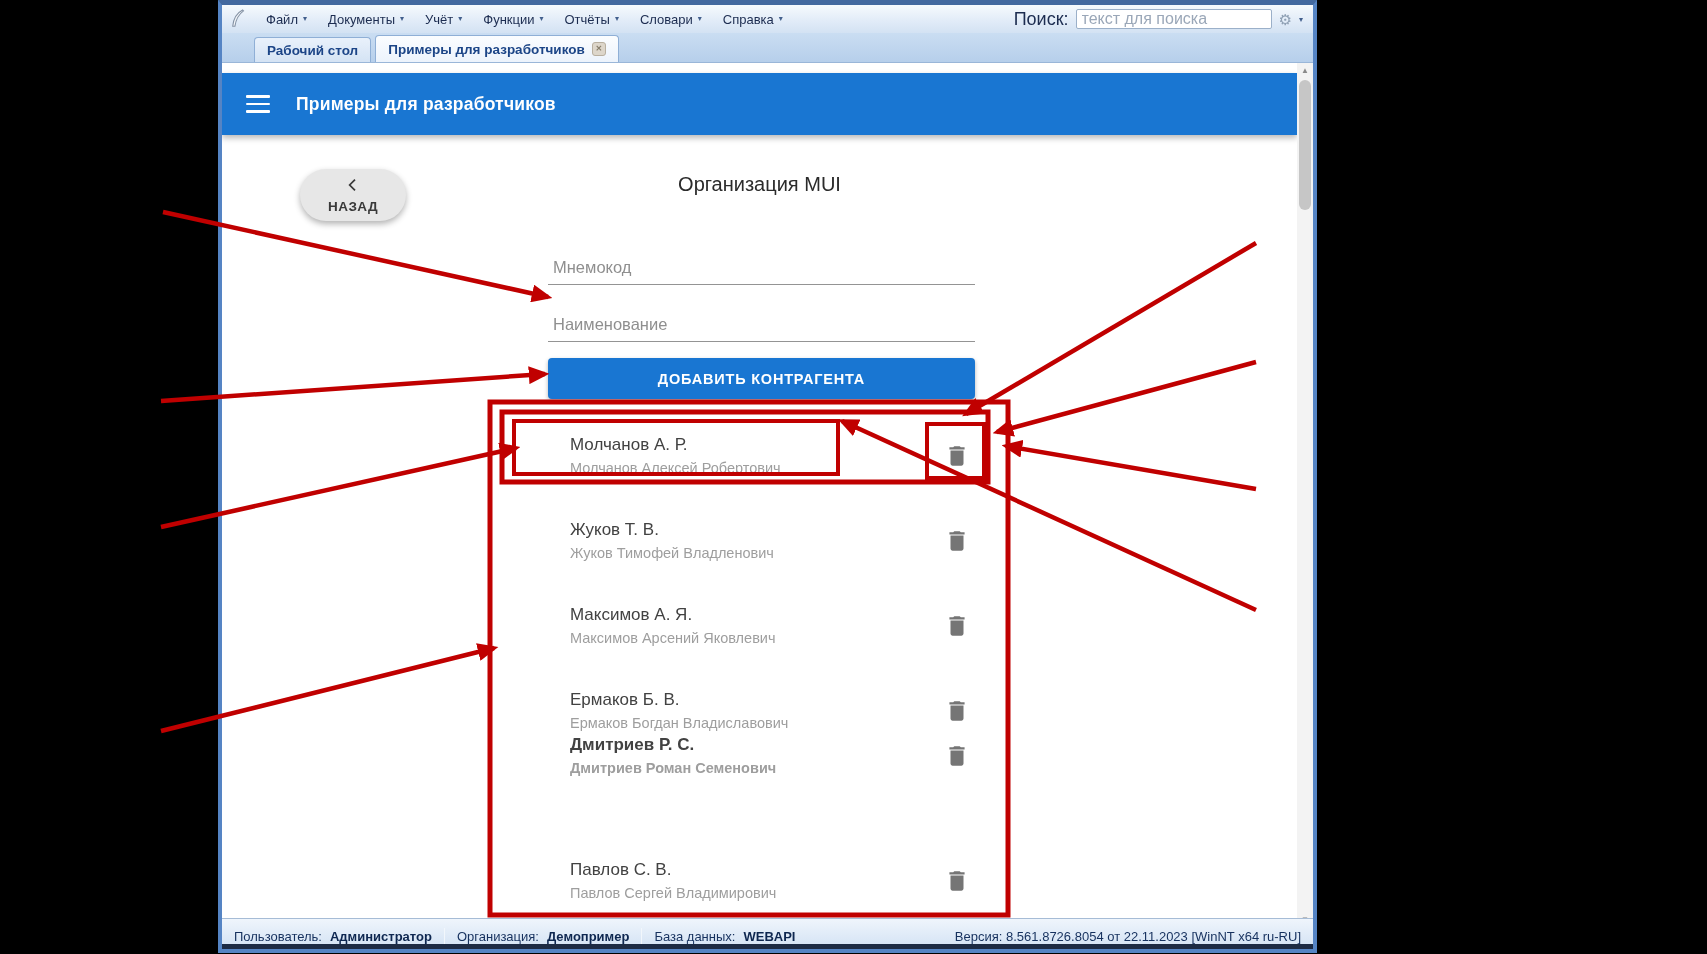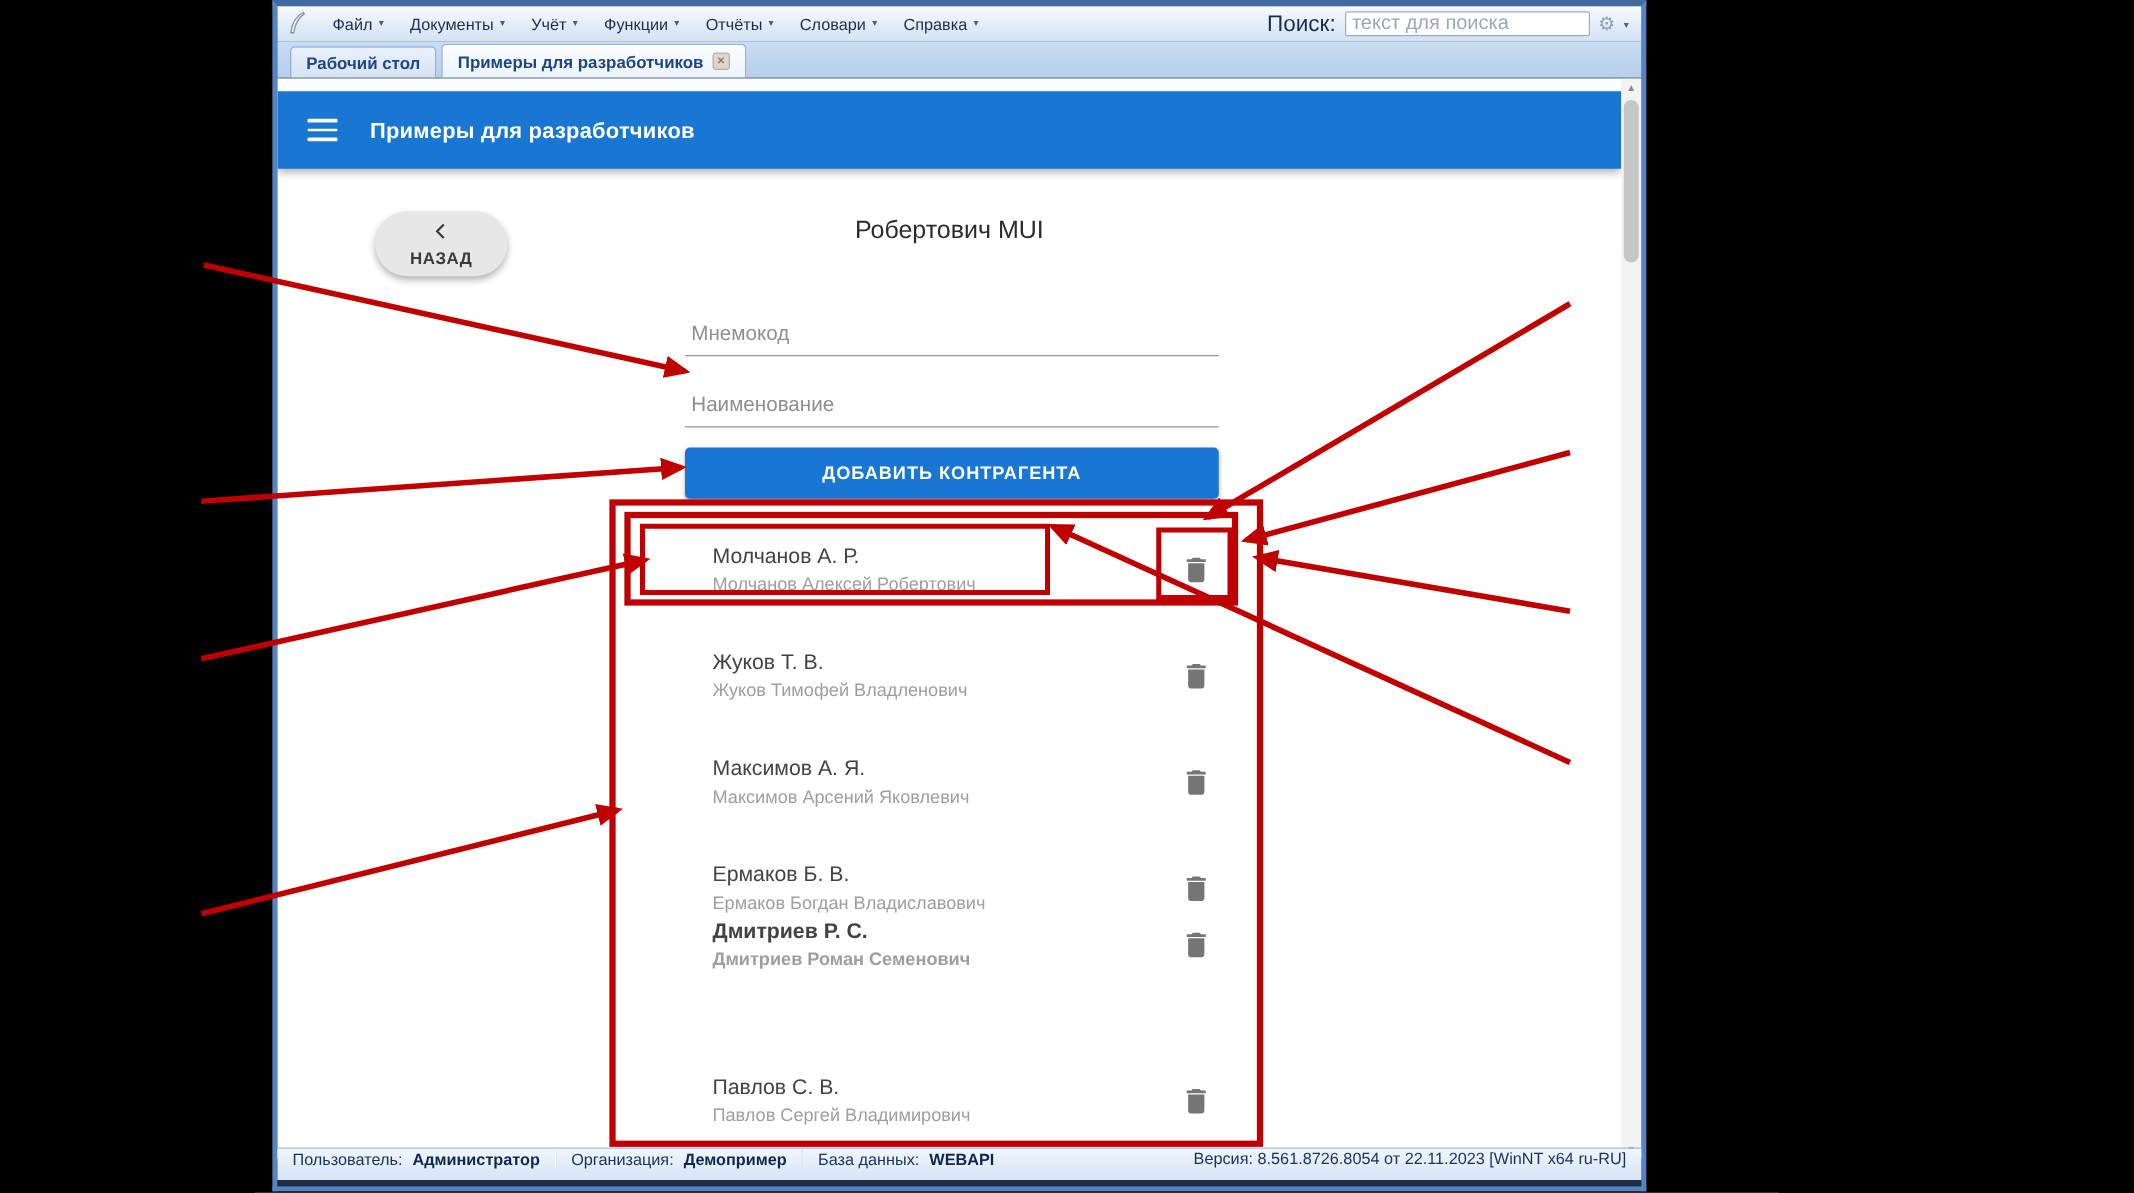--- a/index.html
+++ b/index.html
@@ -16,21 +16,21 @@
   .menu-item .caret{font-size:8px;color:#43608d;line-height:1;}
   .search-area{margin-left:auto;display:flex;align-items:center;gap:7px;}
   .search-label{font-size:18px;color:#1c2c50;}
   .search-input{width:196px;height:20px;border:1px solid #9bb0c9;border-radius:2px;
                 font-size:16px;color:#333;padding:0 5px;background:#fff;}
   .search-input::placeholder{color:#9aa7b8;}
   .gear{font-size:15px;color:#8fa0b4;line-height:1;cursor:default;}
   .gear-caret{font-size:8px;color:#43608d;}
   
   .tab-strip{position:absolute;left:0;top:28px;width:100%;height:30px;display:flex;align-items:flex-end;
-             background:linear-gradient(#cADDF2,#b6cfeb);padding:0 0 0 10px;border-bottom:1px solid #9ab6d8;}
+             background:linear-gradient(#cADDF2,#b6cfeb);padding:0 0 0 32px;border-bottom:1px solid #9ab6d8;}
   .tab{display:flex;align-items:center;gap:7px;height:25px;padding:0 12px;margin-right:4px;
        border:1px solid #8fafd6;border-bottom:none;border-radius:4px 4px 0 0;
        background:linear-gradient(#e9f1fb,#d4e3f4);font-size:13.5px;font-weight:bold;color:#1c4587;}
   .tab.active{background:linear-gradient(#fbfdff,#ecf3fc);height:27px;}
   .tab-close{width:14px;height:14px;border-radius:3px;background:#ddd6ca;border:1px solid #b8af9f;
              font-size:8px;color:#857b68;display:flex;align-items:center;justify-content:center;line-height:1;}
   
   .content{position:absolute;left:0;top:58px;width:1091px;height:864px;background:#fff;overflow:hidden;}
   .appbar{position:absolute;left:0;top:10px;width:1075px;height:62px;background:#1976d2;
           display:flex;align-items:center;box-shadow:0 3px 6px rgba(0,0,0,.28);}
@@ -53,21 +53,21 @@
   .li-secondary{font-size:14.5px;color:#9e9e9e;margin-top:5px;}
   .li-delete{position:absolute;left:371px;top:6px;width:32px;height:32px;border:none;background:transparent;
              cursor:pointer;padding:0;}
   
   .scrollbar{position:absolute;left:1075px;top:0;width:16px;height:864px;background:#f3f3f3;}
   .sb-up,.sb-down{position:absolute;left:0;width:16px;height:15px;color:#8a8a8a;font-size:8px;
                   display:flex;align-items:center;justify-content:center;cursor:pointer;}
   .sb-up{top:0;} .sb-down{bottom:0;}
   .sb-thumb{position:absolute;left:2px;top:17px;width:12px;height:130px;background:#c6c6c6;border-radius:6px;cursor:pointer;}
   
-  .status-bar{position:absolute;left:0;bottom:5px;width:100%;height:26px;display:flex;align-items:flex-start;
+  .status-bar{position:absolute;left:0;bottom:5px;width:100%;height:26px;display:flex;align-items:flex-end;
               background:linear-gradient(#eff5fc,#d7e5f5);border-top:1px solid #a6bcd6;padding:0 12px;font-size:13px;color:#16315e;}
   .sb-label{margin-right:8px;}
   .sb-value{font-weight:bold;color:#0e2750;}
   .sb-sep{width:1px;height:16px;background:#a9bed7;border-right:1px solid #f2f7fc;margin:0 12px;}
   .sb-version{margin-left:auto;color:#16315e;}
   .bottom-strip{position:absolute;left:0;bottom:0;width:100%;height:5px;background:#1d2b44;}
   
   .overlay{position:absolute;left:0;top:0;width:1707px;height:954px;pointer-events:none;}
 </style>
 </head>
@@ -138,21 +138,21 @@
         <span class="appbar-title">Примеры для разработчиков</span>
       </div>
 
       <div class="back-pill">
         <svg width="16" height="16" viewBox="0 0 24 24">
           <polyline points="15,4 7,12 15,20" fill="none" stroke="#3a3a3a" stroke-width="2.6"></polyline>
         </svg>
         <span>НАЗАД</span>
       </div>
 
-      <div class="page-title">Робертович MUI</div>
+      <div class="page-title">Организация MUI</div>
 
       <input class="mui-input" style="top: 188px;" placeholder="Мнемокод">
       <input class="mui-input" style="top: 245px;" placeholder="Наименование">
 
       <button class="add-btn">ДОБАВИТЬ КОНТРАГЕНТА</button>
 
       <div id="list">
           <div class="list-item" style="top: 372px;">
             <div class="li-primary">Молчанов А. Р.</div>
             <div class="li-secondary">Молчанов Алексей Робертович</div>

